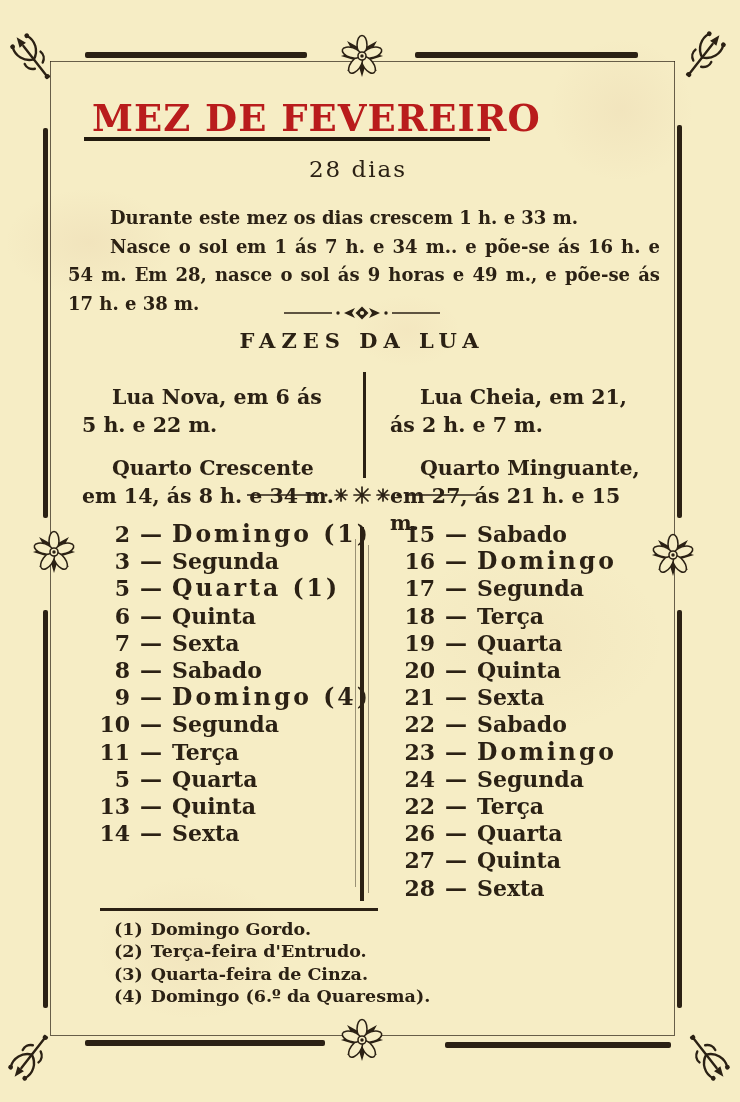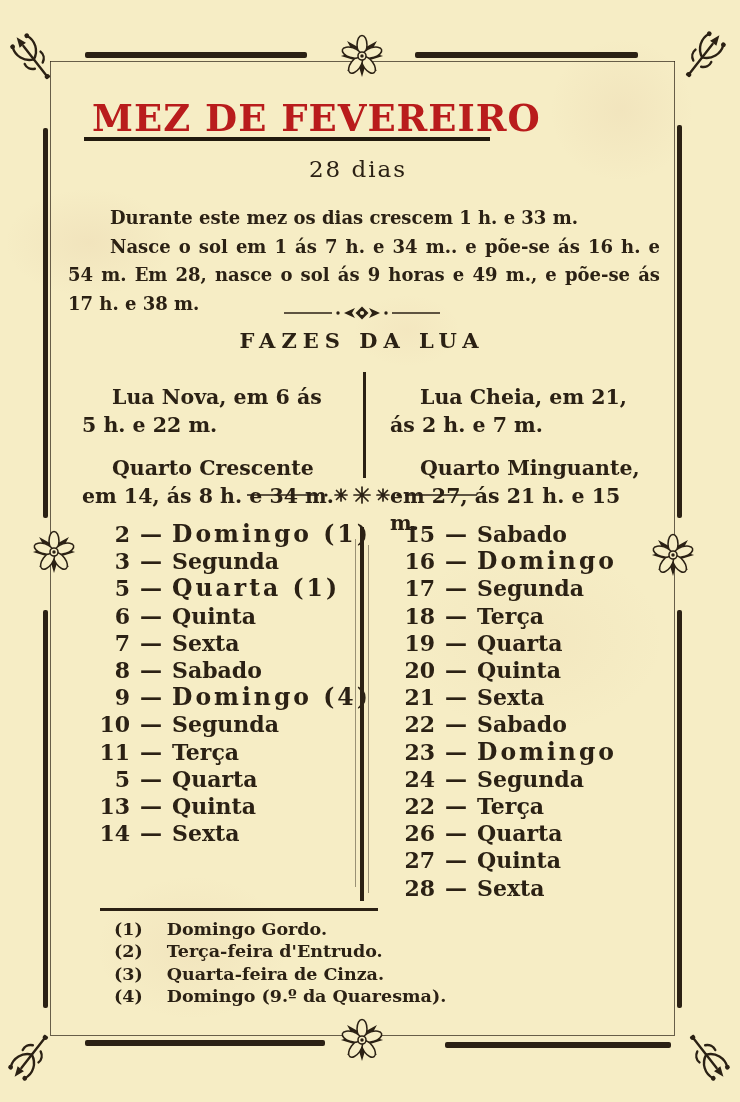--- a/index.html
+++ b/index.html
@@ -63,21 +63,21 @@
   .col-left  { position:absolute; left:92px;  top:0; }
   .col-right { position:absolute; left:397px; top:0; }
   #days-divider { position:absolute; left:360px; top:6px; width:4px; height:374px; background:#2b2114; }
   #days-divider::before { content:""; position:absolute; left:-5px; top:12px; bottom:14px; width:1px; background:rgba(43,33,20,.45); }
   #days-divider::after  { content:""; position:absolute; right:-5px; top:18px; bottom:8px; width:1px; background:rgba(43,33,20,.45); }
   li.wide .day-name { letter-spacing:3px; font-size:23.5px; }
 
   #fn-rule { position:absolute; left:100px; top:908px; width:278px; height:3px; background:#2b2114; }
   #footnotes { position:absolute; left:114px; top:918px; font-size:17.5px; line-height:22.4px; font-weight:bold; }
   #footnotes p { margin:0; white-space:nowrap; }
-  .fn-text { margin-left:24px; }
+  .fn-text { margin-left:8px; }
 
   svg .ink-stroke { stroke:#2b2114; fill:none; stroke-linecap:round; }
 </style>
 </head>
 <body>
 
 <div id="page">
 
   <svg width="0" height="0" style="position:absolute" aria-hidden="true">
     <defs>
@@ -266,16 +266,16 @@
 
   <div id="fn-rule"></div>
   <section id="footnotes">
 
       <p><span class="fn-marker">(1)</span><span class="fn-text">Domingo Gordo.</span></p>
 
       <p><span class="fn-marker">(2)</span><span class="fn-text">Terça-feira d'Entrudo.</span></p>
 
       <p><span class="fn-marker">(3)</span><span class="fn-text">Quarta-feira de Cinza.</span></p>
 
-      <p><span class="fn-marker">(4)</span><span class="fn-text">Domingo (9.º da Quaresma).</span></p>
+      <p><span class="fn-marker">(4)</span><span class="fn-text">Domingo (6.º da Quaresma).</span></p>
     </section>
 
 </div>
 
 </body></html>

